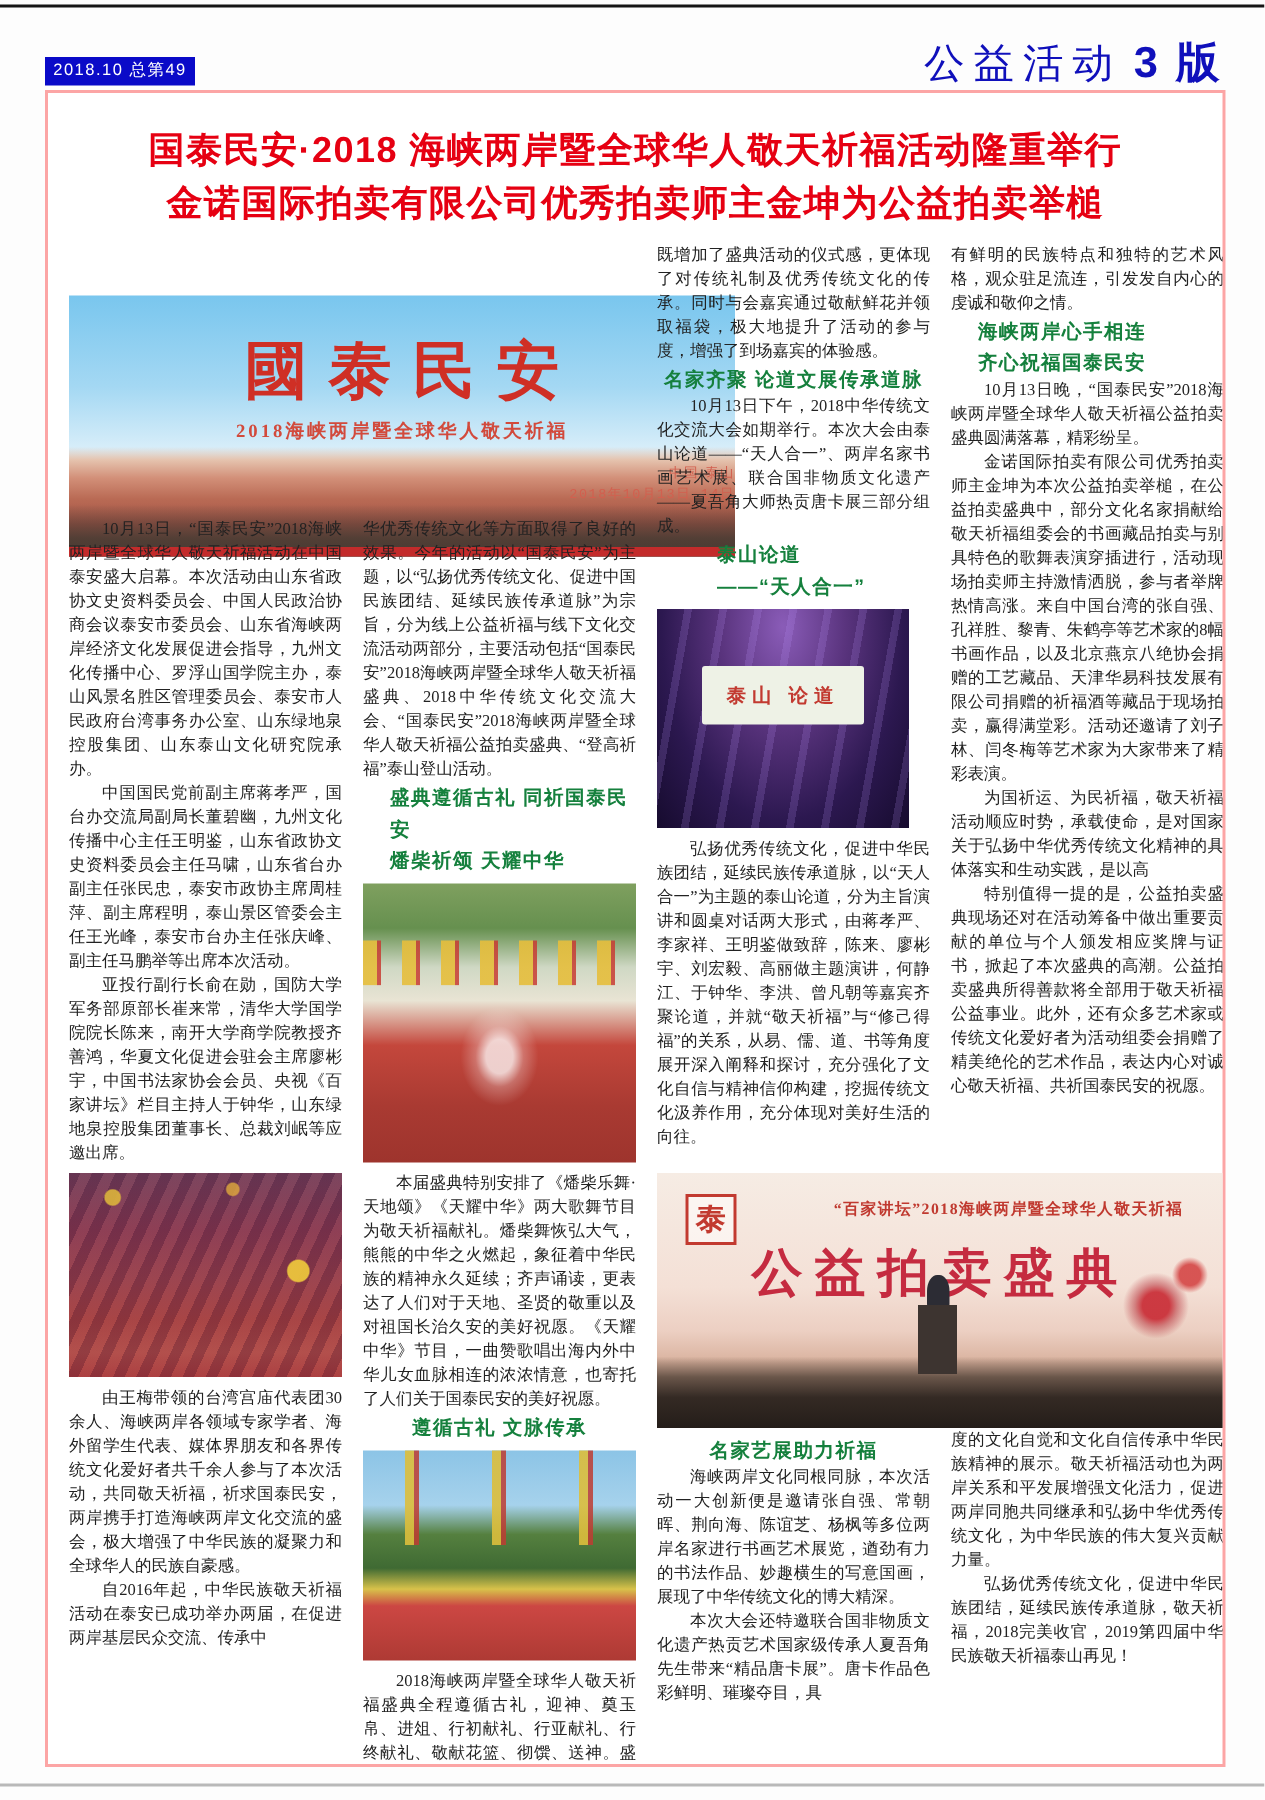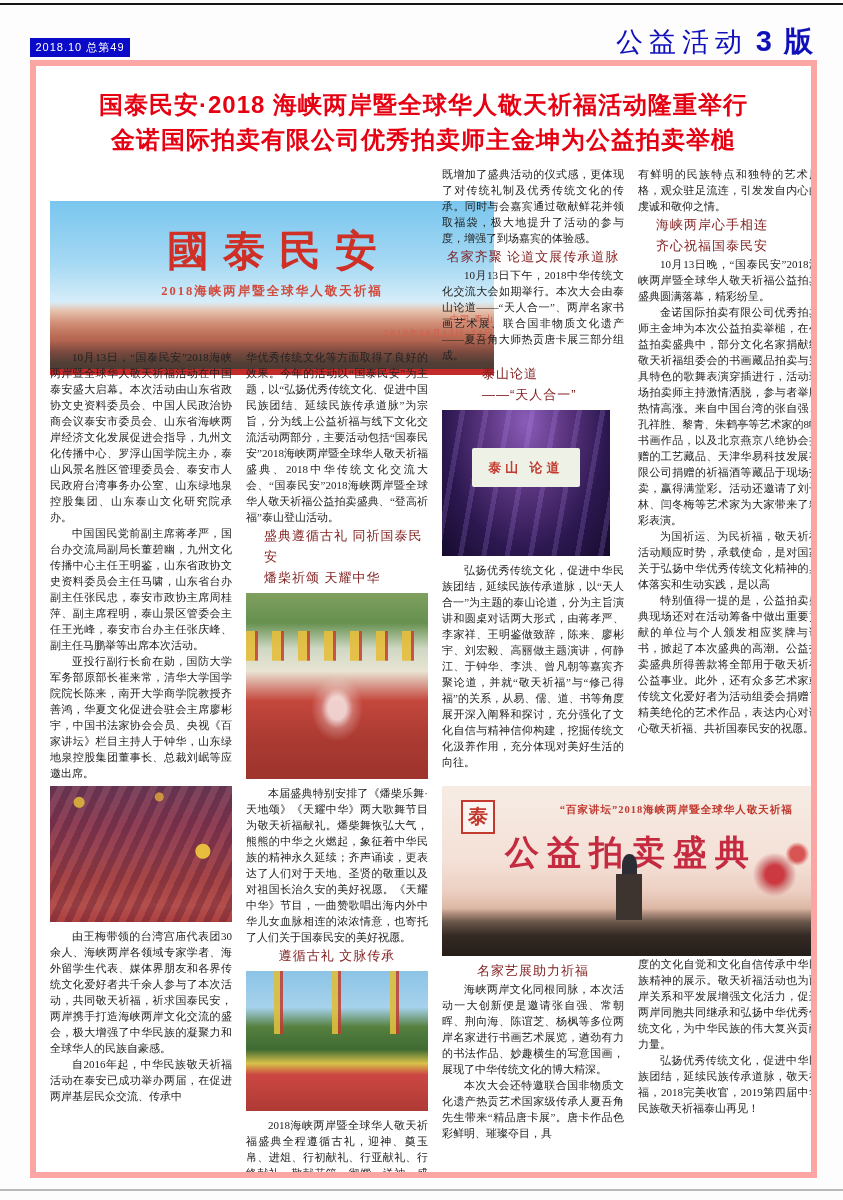--- a/index.html
+++ b/index.html
@@ -11,37 +11,37 @@
 
   .issue-box { position:absolute; left:30px; top:38px; width:100px; height:19px;
                background:#0a0ac8; color:#fff; font-family:"Liberation Sans",sans-serif;
                font-size:11px; text-align:center; line-height:19px; letter-spacing:1px; }
   .section-title { position:absolute; right:95px; top:24px; color:#1010bb;
                font-family:"Liberation Sans",sans-serif; font-weight:normal; font-size:27px; letter-spacing:6px; }
   .page-no     { position:absolute; right:28px; top:22px; color:#1010bb;
                font-family:"Liberation Sans",sans-serif; font-weight:bold; font-size:29px; letter-spacing:2px; }
 
   .content-box { position:absolute; left:30px; top:60px; width:787px; height:1118px;
-                 border:6px solid #fca5a5; background:#fff; overflow:hidden; }
+                 border:2px solid #fca5a5; background:#fff; overflow:hidden; }
 
   .headline { position:absolute; left:0; top:22px; width:100%; text-align:center;
               color:#e60012; font-family:"Liberation Sans",sans-serif; font-weight:bold; }
   .headline .l1 { font-size:24px; letter-spacing:1px; line-height:34px; }
   .headline .l2 { font-size:24px; letter-spacing:1px; line-height:36px; }
 
   .col { position:absolute; width:182px; font-size:11px; line-height:16px;
          text-align:justify; color:#222; }
   #col1 { left:14px;  top:283px; }
   #col2 { left:210px; top:283px; }
   #col3 { left:406px; top:100px; }
   #col4 { left:602px; top:100px; }
   .col p { text-indent:2em; }
   .col p.noindent { text-indent:0; }
 
-  .subhead { font-family:"Liberation Sans",sans-serif; font-weight:normal; color:#7f1d1d;
+  .subhead { font-family:"Liberation Sans",sans-serif; font-weight:bold; color:#15803d;
              font-size:13px; line-height:21px; letter-spacing:1px; text-align:left;
              padding-left:18px; text-indent:0; }
   .subhead.center { text-align:center; padding-left:0; }
   .subhead.indent2 { padding-left:40px; }
 
   .photo { position:relative; overflow:hidden; margin:5px 0 6px; }
 
   
   .banner-photo { position:absolute; left:14px; top:103px; width:444px; height:174px;
     background:

